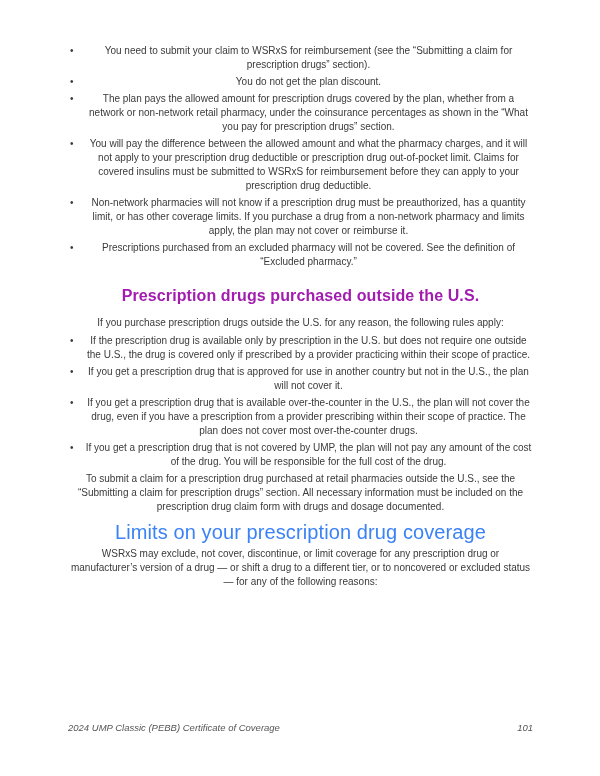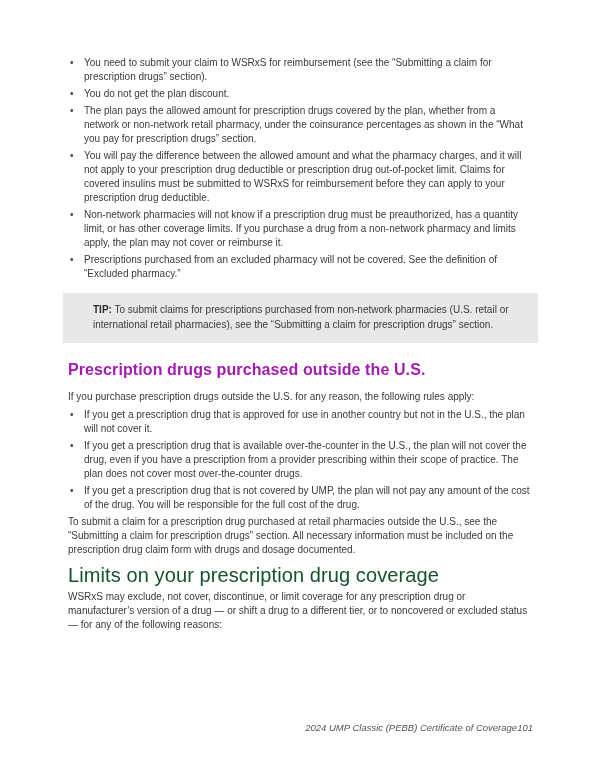--- a/index.html
+++ b/index.html
@@ -13,21 +13,22 @@
     font-family: "Liberation Sans", "DejaVu Sans", sans-serif;
     color: #3a3a3a;
     font-size: 10px;
     line-height: 14px;
     overflow: hidden;
   }
   .content {
     position: absolute;
     left: 68px;
     right: 67px;
-    top: 56px;
+    top: 44px;
+    text-align: center;
   }
   ul.bullets {
     list-style: none;
   }
   ul.bullets li {
     position: relative;
     padding-left: 16px;
     margin-bottom: 3px;
   }
   ul.bullets li::before {
@@ -53,32 +54,32 @@
     letter-spacing: 0.1px;
   }
   p.intro-after-h2 { margin-top: 10px; }
   ul.bullets.mid { margin-top: 4px; }
   p.closing { margin-top: 3px; }
   h1.chapter-heading {
     margin-top: 6px;
     font-size: 20px;
     line-height: 24px;
     font-weight: 400;
-    color: #14532d;
+    color: #3b82f6;
     letter-spacing: 0.1px;
   }
   p.intro-after-h1 { margin-top: 3px; }
   ul.bullets.last { margin-top: 2px; }
   .footer {
     position: absolute;
     left: 68px;
     right: 67px;
     top: 721px;
     display: flex;
-    justify-content: flex-end;
+    justify-content: space-between;
     font-style: italic;
     font-size: 9.5px;
     color: #555555;
   }
 </style>
 </head>
 <body>
 
 <div class="page">
   <div class="content">
@@ -105,29 +106,29 @@
         <li>
           <span class="li-text">Non-network pharmacies will not know if a prescription drug must be preauthorized, has a quantity limit, or has other coverage limits. If you purchase a drug from a non-network pharmacy and limits apply, the plan may not cover or reimburse it.</span>
         </li>
 
         <li>
           <span class="li-text">Prescriptions purchased from an excluded pharmacy will not be covered. See the definition of “Excluded pharmacy.”</span>
         </li>
 
       </ul>
 
-    <div class="tip-box">
-      <span class="tip-label">TIP:</span><span> To submit claims for prescriptions purchased from non-network pharmacies (U.S. retail or international retail pharmacies), see the “Submitting a claim for prescription drugs” section.</span>
-    </div>
 
     <h2 class="section-heading">Prescription drugs purchased outside the U.S.</h2>
     <p class="intro-after-h2">If you purchase prescription drugs outside the U.S. for any reason, the following rules apply:</p>
 
     <ul class="bullets mid">
 
+        <li>
+          <span class="li-text">If the prescription drug is available only by prescription in the U.S. but does not require one outside the U.S., the drug is covered only if prescribed by a provider practicing within their scope of practice.</span>
+        </li>
 
         <li>
           <span class="li-text">If you get a prescription drug that is approved for use in another country but not in the U.S., the plan will not cover it.</span>
         </li>
 
         <li>
           <span class="li-text">If you get a prescription drug that is available over-the-counter in the U.S., the plan will not cover the drug, even if you have a prescription from a provider prescribing within their scope of practice. The plan does not cover most over-the-counter drugs.</span>
         </li>
 
         <li>

